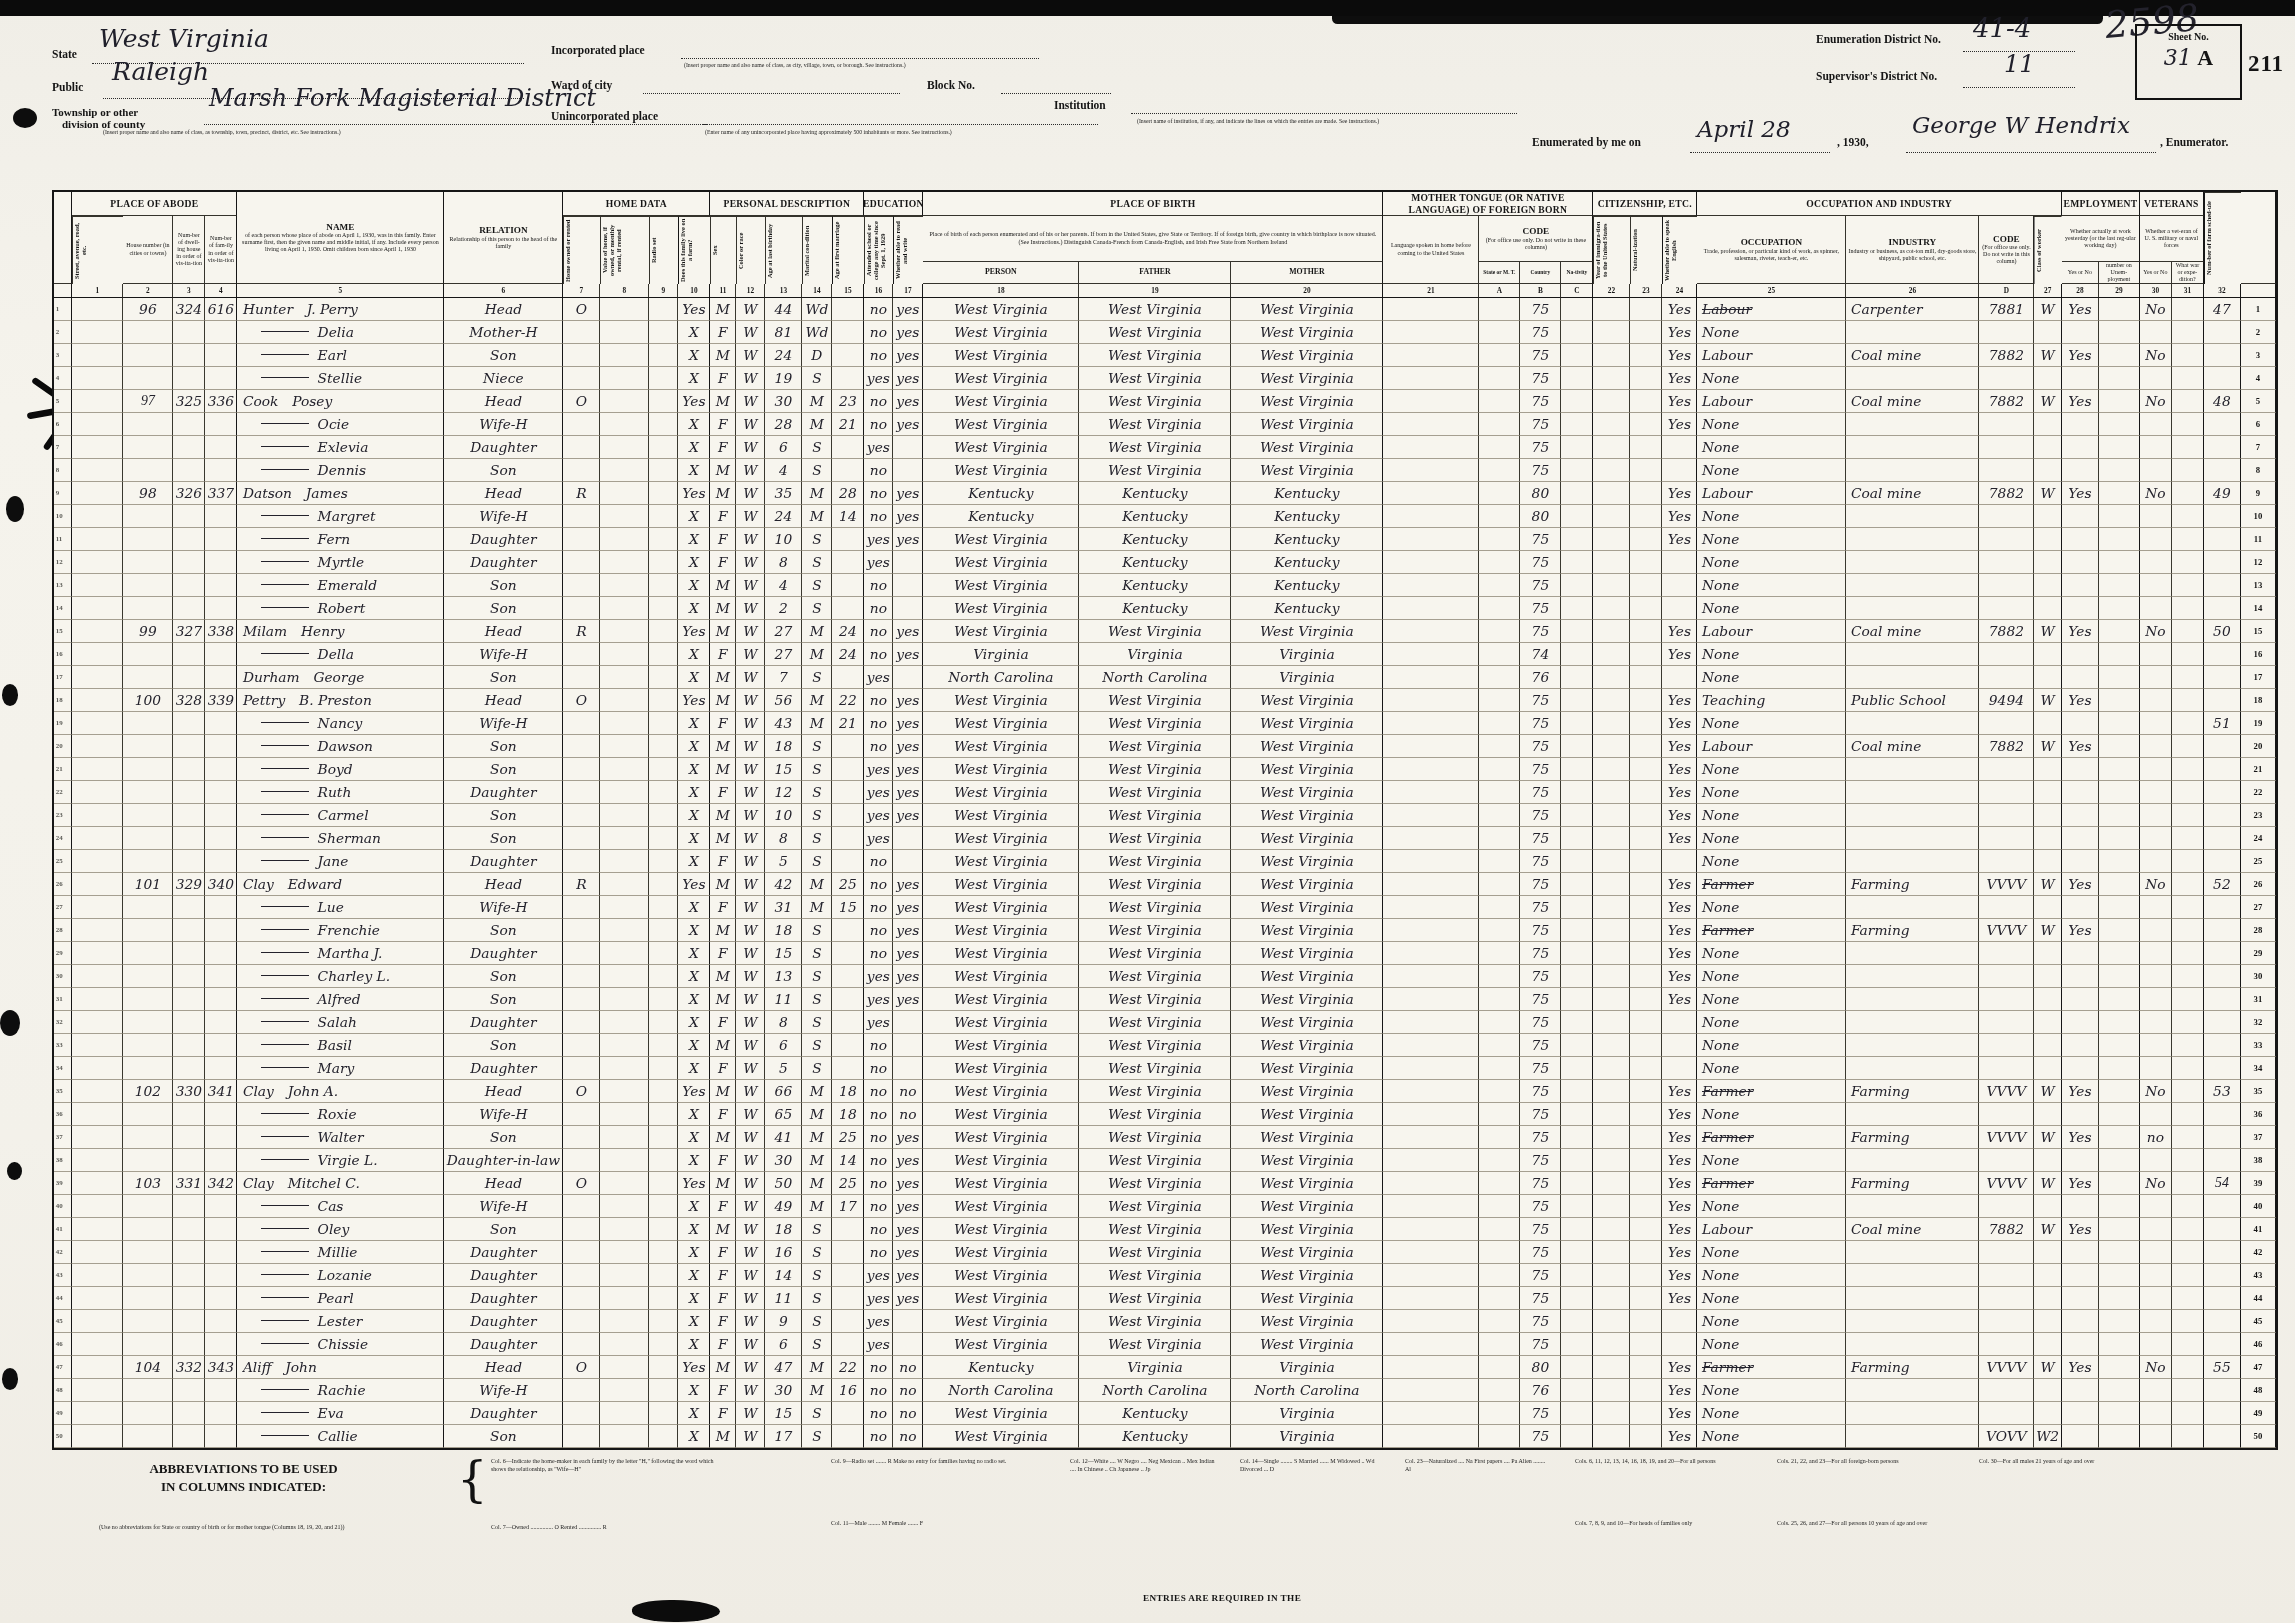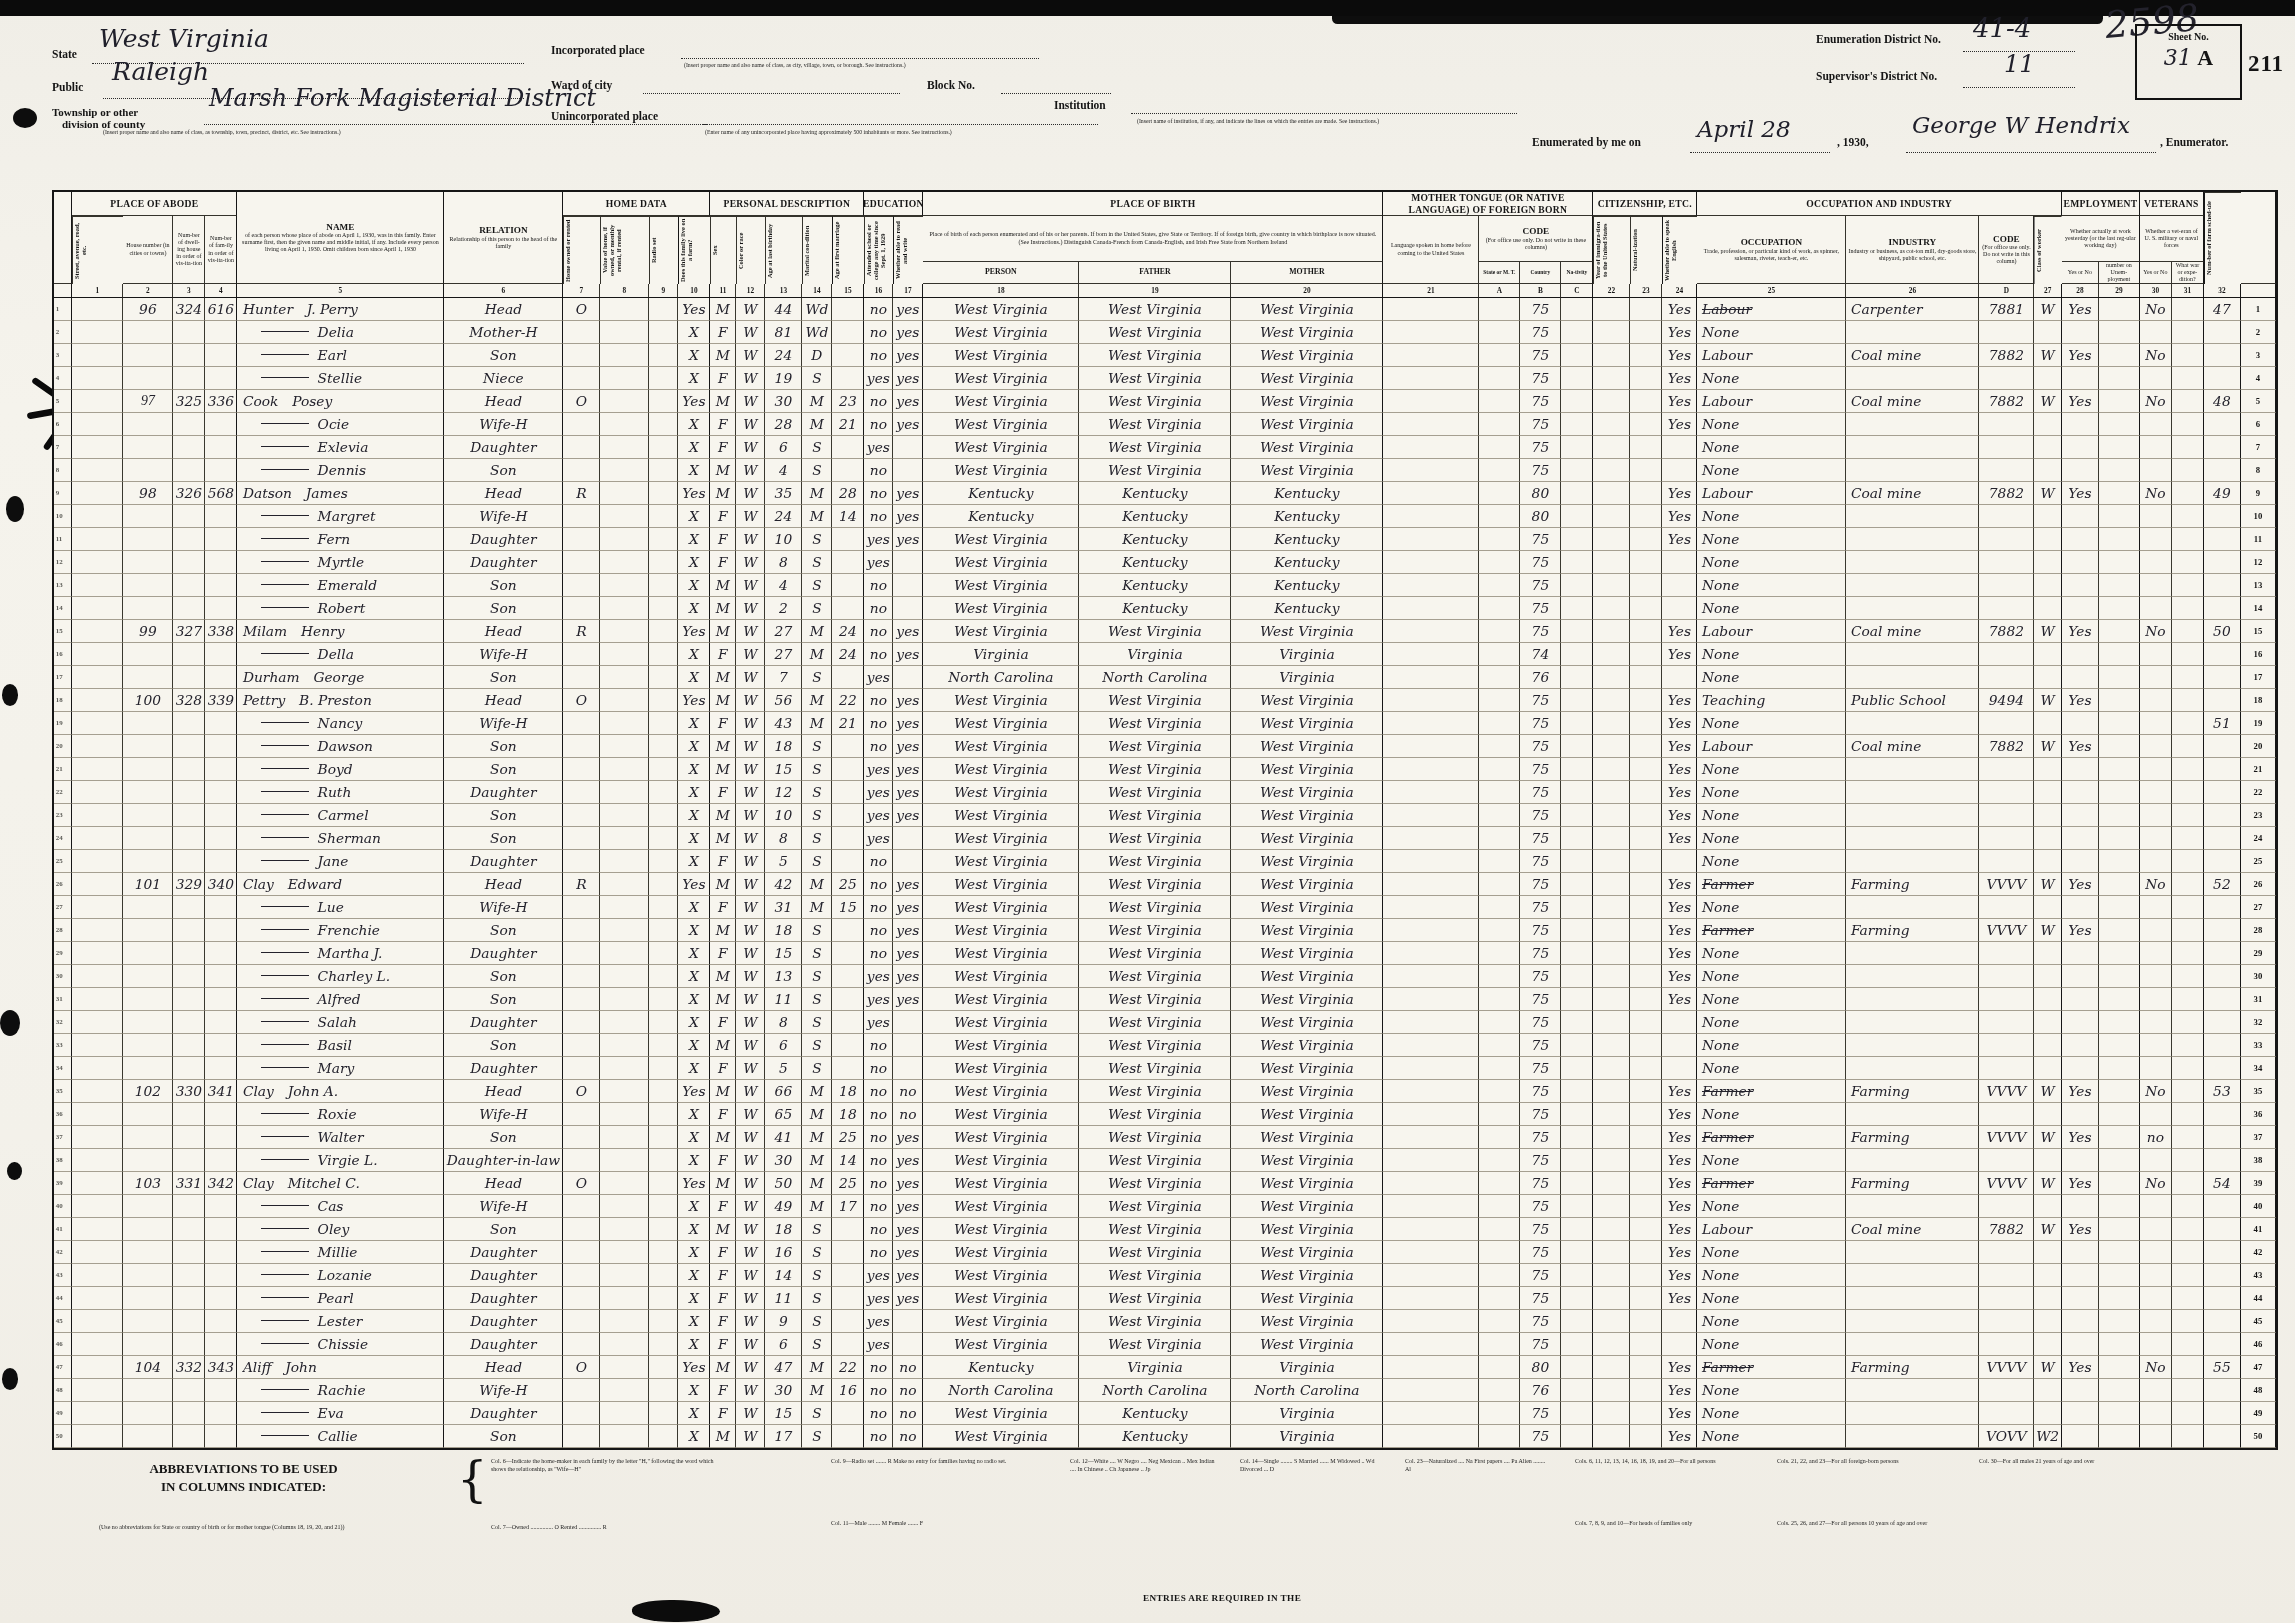--- a/index.html
+++ b/index.html
@@ -620,21 +620,21 @@
       <div class="cell dc hw" style="grid-area: 12 / 33 / span 1 / span 1;"></div>
       <div class="cell dc hv" style="grid-area: 12 / 34 / span 1 / span 1;"></div>
       <div class="cell dc hw" style="grid-area: 12 / 35 / span 1 / span 1;"></div>
       <div class="cell dc hv" style="grid-area: 12 / 36 / span 1 / span 1;"></div>
       <div class="cell dc hw hv" style="grid-area: 12 / 37 / span 1 / span 1;"></div>
       <div class="cell dc lnr hv" style="grid-area: 12 / 38 / span 1 / span 1;">8</div>
       <div class="cell dc lnl hv" style="grid-area: 13 / 1 / span 1 / span 1;">9</div>
       <div class="cell dc " style="grid-area: 13 / 2 / span 1 / span 1;"></div>
       <div class="cell dc hw" style="grid-area: 13 / 3 / span 1 / span 1;">98</div>
       <div class="cell dc hw" style="grid-area: 13 / 4 / span 1 / span 1;">326</div>
-      <div class="cell dc hw hv" style="grid-area: 13 / 5 / span 1 / span 1;">568</div>
+      <div class="cell dc hw hv" style="grid-area: 13 / 5 / span 1 / span 1;">337</div>
       <div class="cell dc name-c hw hv" style="grid-area: 13 / 6 / span 1 / span 1;">Datson  James</div>
       <div class="cell dc hw hv" style="grid-area: 13 / 7 / span 1 / span 1;">Head</div>
       <div class="cell dc hw" style="grid-area: 13 / 8 / span 1 / span 1;">R</div>
       <div class="cell dc " style="grid-area: 13 / 9 / span 1 / span 1;"></div>
       <div class="cell dc " style="grid-area: 13 / 10 / span 1 / span 1;"></div>
       <div class="cell dc hw hv" style="grid-area: 13 / 11 / span 1 / span 1;">Yes</div>
       <div class="cell dc hw" style="grid-area: 13 / 12 / span 1 / span 1;">M</div>
       <div class="cell dc hw" style="grid-area: 13 / 13 / span 1 / span 1;">W</div>
       <div class="cell dc hw" style="grid-area: 13 / 14 / span 1 / span 1;">35</div>
       <div class="cell dc hw" style="grid-area: 13 / 15 / span 1 / span 1;">M</div>
@@ -1854,21 +1854,21 @@
       <div class="cell dc occ-c hw" style="grid-area: 43 / 29 / span 1 / span 1;">
         <span class="st">Farmer</span>
       </div>
       <div class="cell dc hw occ-c" style="grid-area: 43 / 30 / span 1 / span 1;">Farming</div>
       <div class="cell dc hw" style="grid-area: 43 / 31 / span 1 / span 1;">VVVV</div>
       <div class="cell dc hw hv" style="grid-area: 43 / 32 / span 1 / span 1;">W</div>
       <div class="cell dc hw" style="grid-area: 43 / 33 / span 1 / span 1;">Yes</div>
       <div class="cell dc hv" style="grid-area: 43 / 34 / span 1 / span 1;"></div>
       <div class="cell dc hw" style="grid-area: 43 / 35 / span 1 / span 1;">No</div>
       <div class="cell dc hv" style="grid-area: 43 / 36 / span 1 / span 1;"></div>
-      <div class="cell dc hw hv" style="grid-area: 43 / 37 / span 1 / span 1;">54</div>
+      <div class="cell dc hw hv" style="grid-area: 43 / 37 / span 1 / span 1; font-family: Liberation Serif, serif;">54</div>
       <div class="cell dc lnr hv" style="grid-area: 43 / 38 / span 1 / span 1;">39</div>
       <div class="cell dc lnl hv" style="grid-area: 44 / 1 / span 1 / span 1;">40</div>
       <div class="cell dc " style="grid-area: 44 / 2 / span 1 / span 1;"></div>
       <div class="cell dc hw" style="grid-area: 44 / 3 / span 1 / span 1;"></div>
       <div class="cell dc hw" style="grid-area: 44 / 4 / span 1 / span 1;"></div>
       <div class="cell dc hw hv" style="grid-area: 44 / 5 / span 1 / span 1;"></div>
       <div class="cell dc name-c hw hv" style="grid-area: 44 / 6 / span 1 / span 1;"><span class="dash"></span>Cas</div>
       <div class="cell dc hw hv" style="grid-area: 44 / 7 / span 1 / span 1;">Wife-H</div>
       <div class="cell dc hw" style="grid-area: 44 / 8 / span 1 / span 1;"></div>
       <div class="cell dc " style="grid-area: 44 / 9 / span 1 / span 1;"></div>

